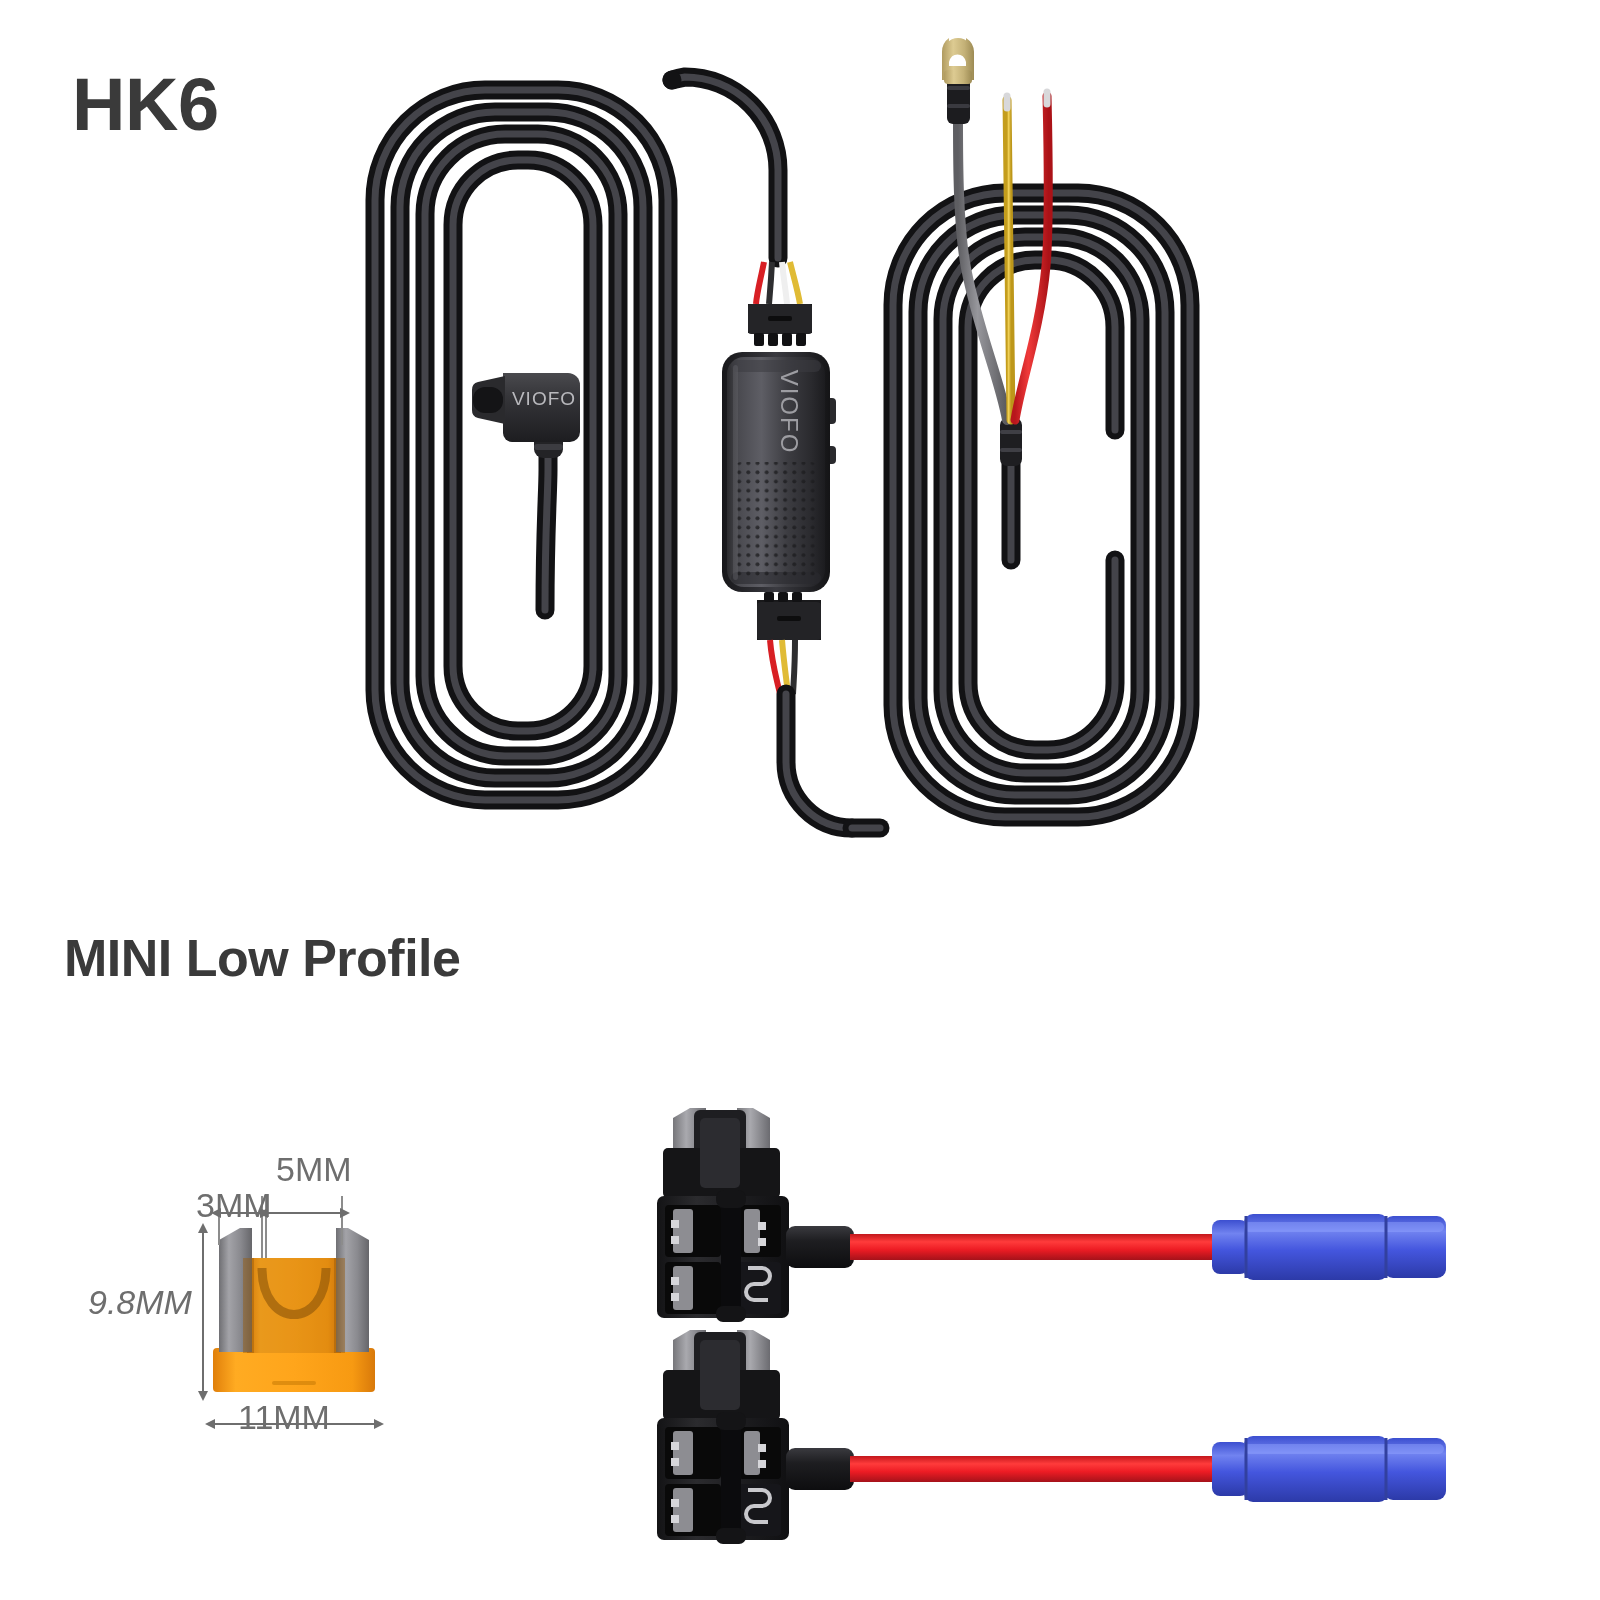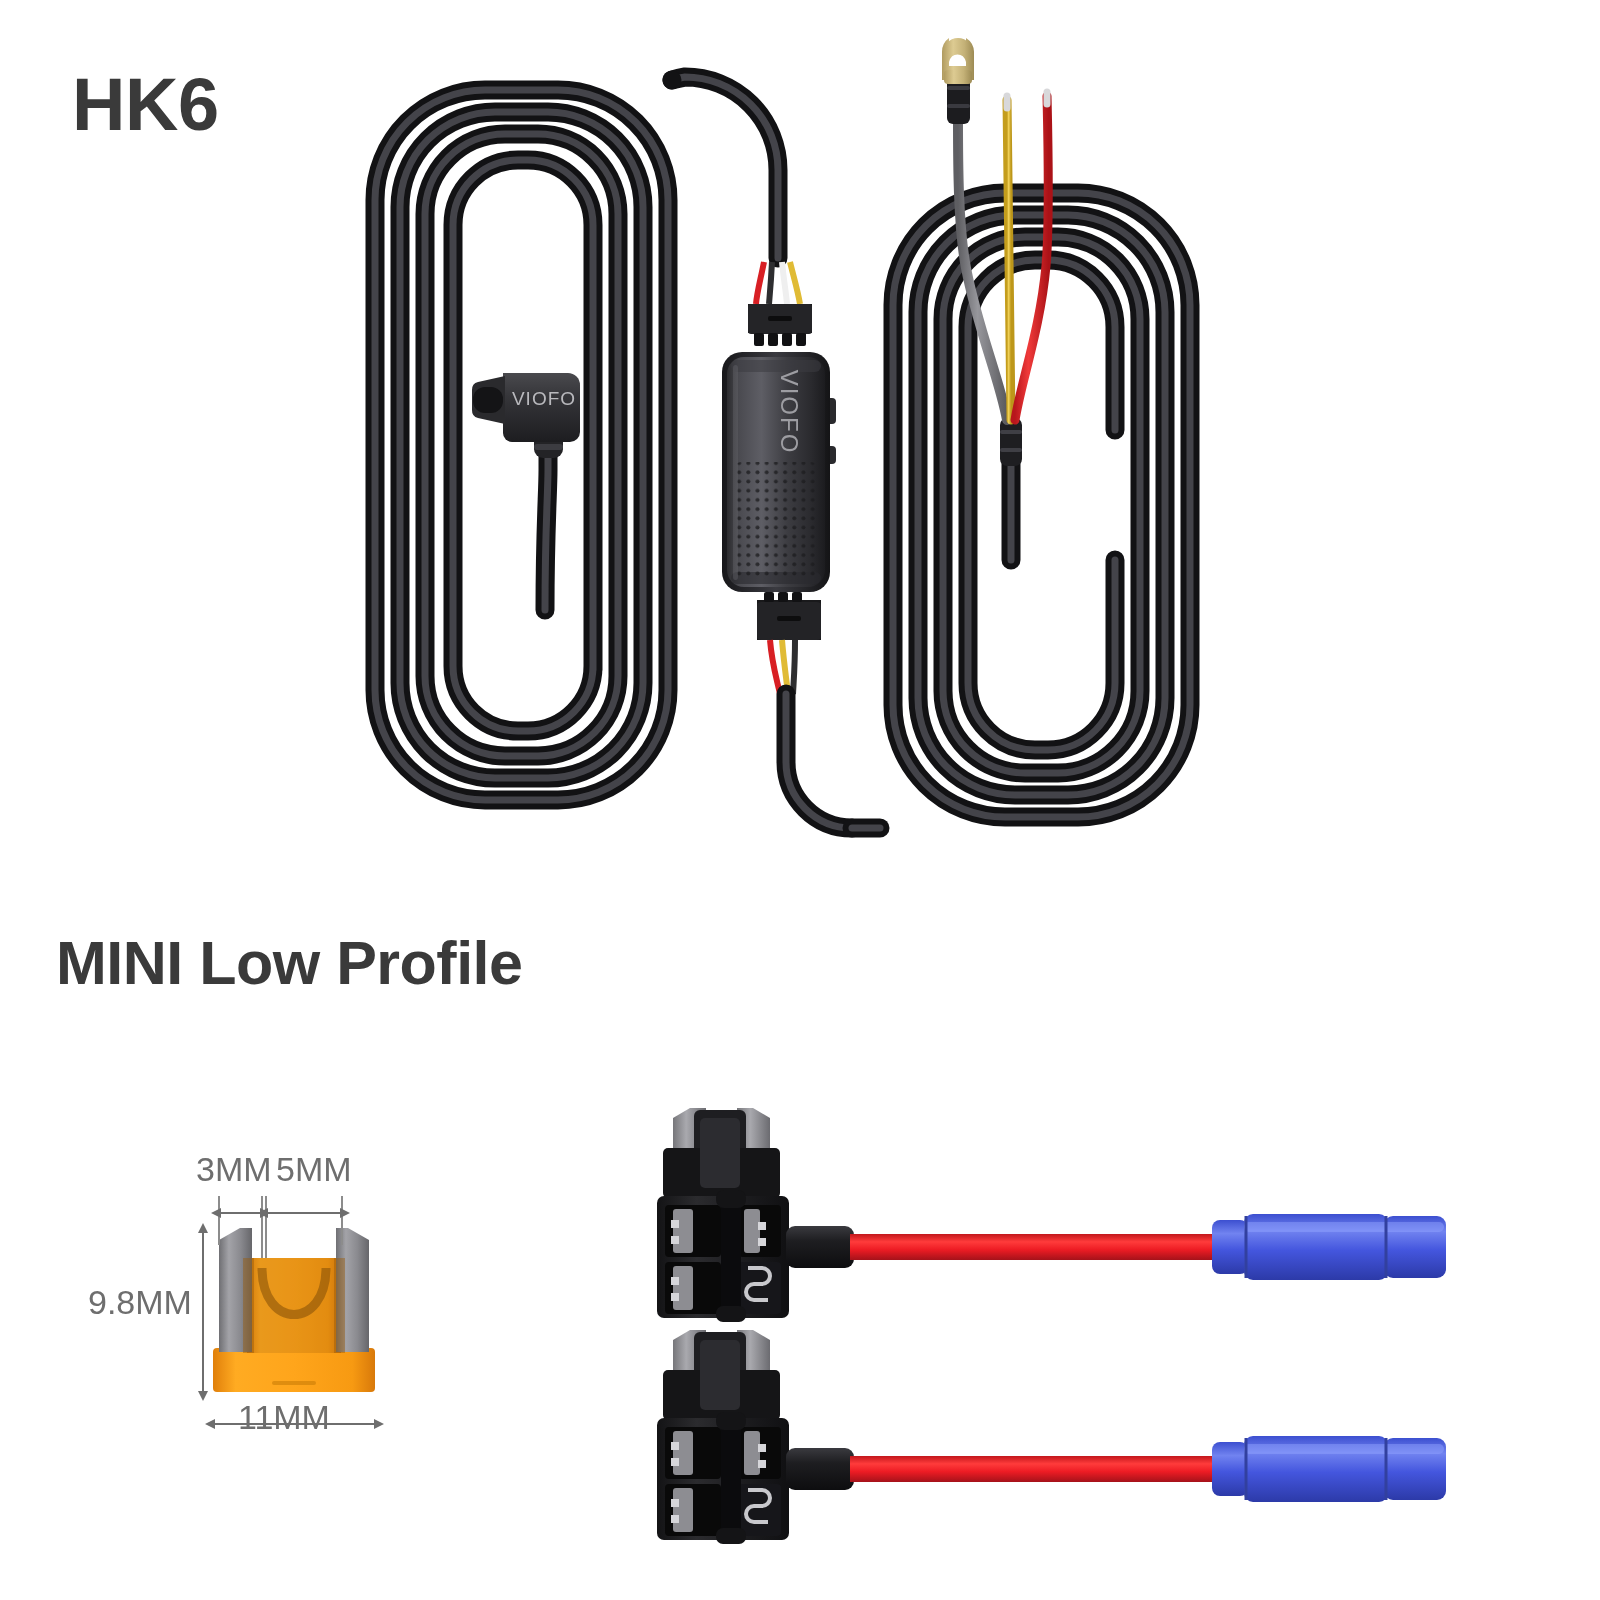--- a/index.html
+++ b/index.html
@@ -16,37 +16,37 @@
 
   
   .heading{
     position:absolute;
     font-weight:bold;
     color:#3a3a3a;
     letter-spacing:-0.5px;
     white-space:nowrap;
   }
   #title-hk6{left:72px;top:62px;font-size:74px;}
-  #title-mini{left:56px;top:928px;font-size:61px;}
+  #title-mini{left:64px;top:928px;font-size:52px;}
 
   
   .stage{position:absolute;left:0;top:0;width:1600px;height:1600px;
          pointer-events:none;}
 
   
   .dimtext{
     position:absolute;
     font-size:34px;
     color:#6e6e6e;
     font-family:"Liberation Sans", sans-serif;
     white-space:nowrap;
   }
-  #dim-3mm{left:196px;top:1150px;}
+  #dim-3mm{left:196px;top:1186px;}
   #dim-5mm{left:276px;top:1150px;}
-  #dim-98mm{left:88px;top:1283px;}
+  #dim-98mm{left:88px;top:1283px;font-style:italic;}
   #dim-11mm{left:238px;top:1398px;}
 </style>
 </head>
 <body>
 
 <div class="page">
 
   <div class="heading" id="title-hk6">HK6</div>
 
   <div class="heading" id="title-mini">MINI Low Profile</div>

